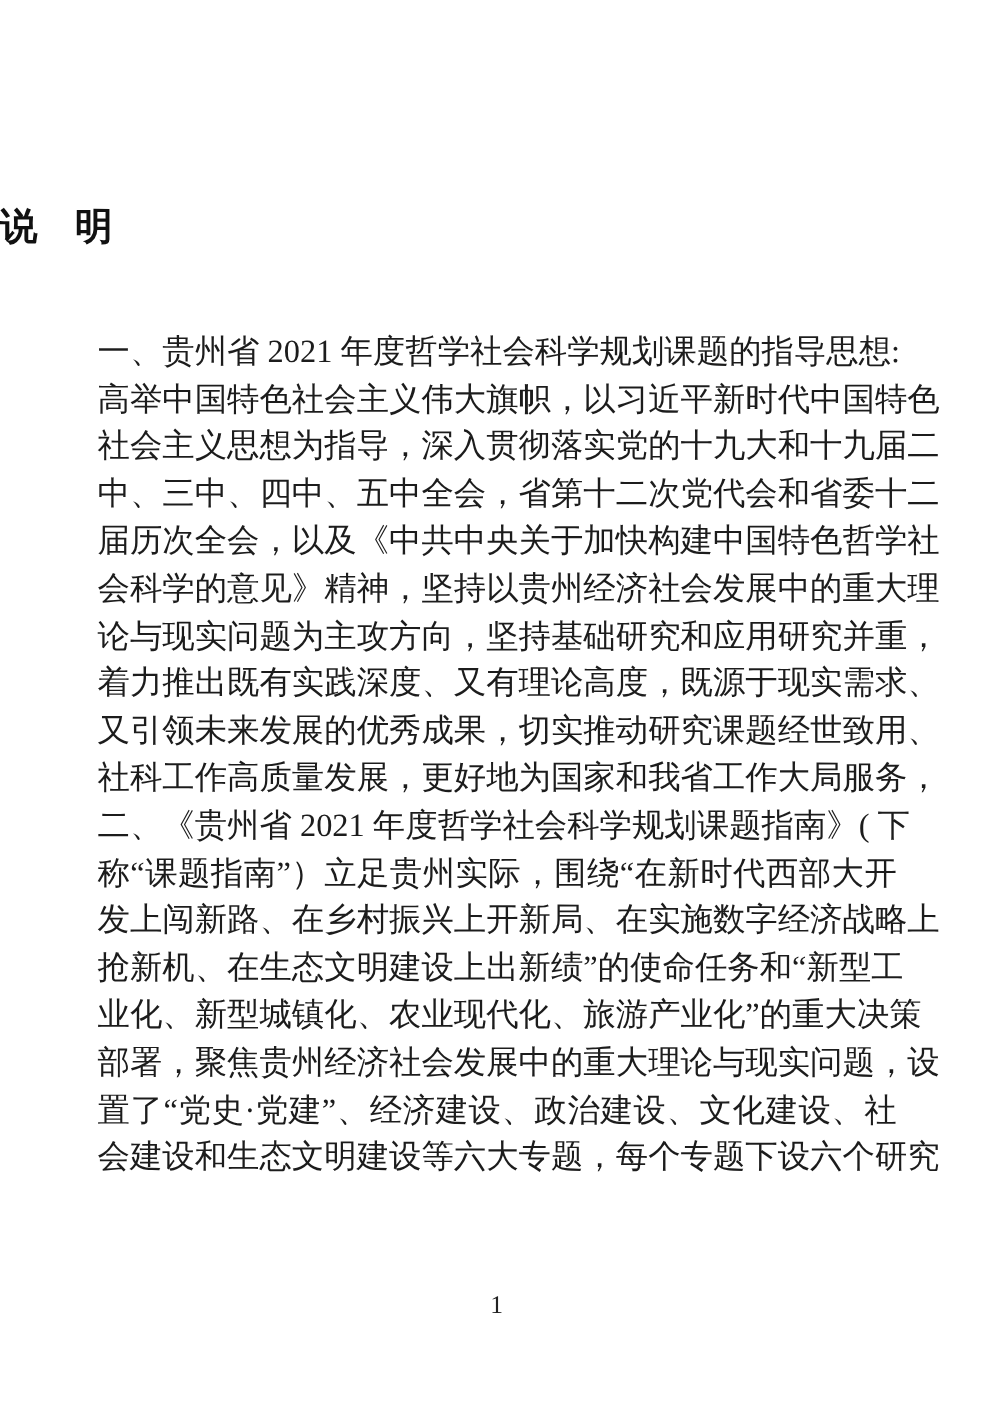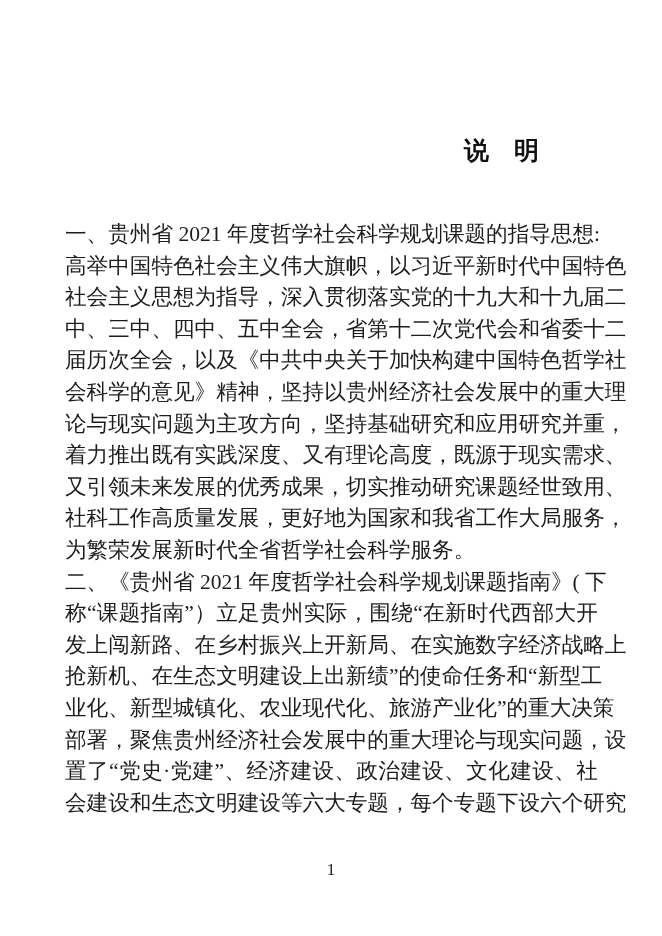--- a/index.html
+++ b/index.html
@@ -23,21 +23,21 @@
     overflow: hidden;
     box-sizing: border-box;
   }
 
   
   .doc-title {
     position: absolute;
     top: 134px;
     left: 0;
     width: 539px;
-    text-align: right;
+    text-align: left;
     font-family: "DejaVu Sans", "Liberation Sans", sans-serif;
     font-weight: bold;
     font-size: 25px;
     line-height: 34px;
     letter-spacing: 0px;
     color: #111111;
     white-space: pre;
   }
 
   
@@ -108,21 +108,20 @@
       <span class="line just"><span class="ind"></span><span style="display: flex; flex: 1 1 0%; justify-content: space-between;"><span>一</span><span>、</span><span>贵</span><span>州</span><span>省</span><span> </span><span>2</span><span>0</span><span>2</span><span>1</span><span> </span><span>年</span><span>度</span><span>哲</span><span>学</span><span>社</span><span>会</span><span>科</span><span>学</span><span>规</span><span>划</span><span>课</span><span>题</span><span>的</span><span>指</span><span>导</span><span>思</span><span>想</span><span>:</span></span></span>
       <span class="line just"><span style="display: flex; flex: 1 1 0%; justify-content: space-between;"><span>高</span><span>举</span><span>中</span><span>国</span><span>特</span><span>色</span><span>社</span><span>会</span><span>主</span><span>义</span><span>伟</span><span>大</span><span>旗</span><span>帜</span><span>，</span><span>以</span><span>习</span><span>近</span><span>平</span><span>新</span><span>时</span><span>代</span><span>中</span><span>国</span><span>特</span><span>色</span></span></span>
       <span class="line just"><span style="display: flex; flex: 1 1 0%; justify-content: space-between;"><span>社</span><span>会</span><span>主</span><span>义</span><span>思</span><span>想</span><span>为</span><span>指</span><span>导</span><span>，</span><span>深</span><span>入</span><span>贯</span><span>彻</span><span>落</span><span>实</span><span>党</span><span>的</span><span>十</span><span>九</span><span>大</span><span>和</span><span>十</span><span>九</span><span>届</span><span>二</span></span></span>
       <span class="line just"><span style="display: flex; flex: 1 1 0%; justify-content: space-between;"><span>中</span><span>、</span><span>三</span><span>中</span><span>、</span><span>四</span><span>中</span><span>、</span><span>五</span><span>中</span><span>全</span><span>会</span><span>，</span><span>省</span><span>第</span><span>十</span><span>二</span><span>次</span><span>党</span><span>代</span><span>会</span><span>和</span><span>省</span><span>委</span><span>十</span><span>二</span></span></span>
       <span class="line just"><span style="display: flex; flex: 1 1 0%; justify-content: space-between;"><span>届</span><span>历</span><span>次</span><span>全</span><span>会</span><span>，</span><span>以</span><span>及</span><span>《</span><span>中</span><span>共</span><span>中</span><span>央</span><span>关</span><span>于</span><span>加</span><span>快</span><span>构</span><span>建</span><span>中</span><span>国</span><span>特</span><span>色</span><span>哲</span><span>学</span><span>社</span></span></span>
       <span class="line just"><span style="display: flex; flex: 1 1 0%; justify-content: space-between;"><span>会</span><span>科</span><span>学</span><span>的</span><span>意</span><span>见</span><span>》</span><span>精</span><span>神</span><span>，</span><span>坚</span><span>持</span><span>以</span><span>贵</span><span>州</span><span>经</span><span>济</span><span>社</span><span>会</span><span>发</span><span>展</span><span>中</span><span>的</span><span>重</span><span>大</span><span>理</span></span></span>
       <span class="line just"><span style="display: flex; flex: 1 1 0%; justify-content: space-between;"><span>论</span><span>与</span><span>现</span><span>实</span><span>问</span><span>题</span><span>为</span><span>主</span><span>攻</span><span>方</span><span>向</span><span>，</span><span>坚</span><span>持</span><span>基</span><span>础</span><span>研</span><span>究</span><span>和</span><span>应</span><span>用</span><span>研</span><span>究</span><span>并</span><span>重</span><span>，</span></span></span>
       <span class="line just"><span style="display: flex; flex: 1 1 0%; justify-content: space-between;"><span>着</span><span>力</span><span>推</span><span>出</span><span>既</span><span>有</span><span>实</span><span>践</span><span>深</span><span>度</span><span>、</span><span>又</span><span>有</span><span>理</span><span>论</span><span>高</span><span>度</span><span>，</span><span>既</span><span>源</span><span>于</span><span>现</span><span>实</span><span>需</span><span>求</span><span>、</span></span></span>
       <span class="line just"><span style="display: flex; flex: 1 1 0%; justify-content: space-between;"><span>又</span><span>引</span><span>领</span><span>未</span><span>来</span><span>发</span><span>展</span><span>的</span><span>优</span><span>秀</span><span>成</span><span>果</span><span>，</span><span>切</span><span>实</span><span>推</span><span>动</span><span>研</span><span>究</span><span>课</span><span>题</span><span>经</span><span>世</span><span>致</span><span>用</span><span>、</span></span></span>
       <span class="line just"><span style="display: flex; flex: 1 1 0%; justify-content: space-between;"><span>社</span><span>科</span><span>工</span><span>作</span><span>高</span><span>质</span><span>量</span><span>发</span><span>展</span><span>，</span><span>更</span><span>好</span><span>地</span><span>为</span><span>国</span><span>家</span><span>和</span><span>我</span><span>省</span><span>工</span><span>作</span><span>大</span><span>局</span><span>服</span><span>务</span><span>，</span></span></span>
-      <span class="line">为繁荣发展新时代全省哲学社会科学服务。</span>
     </div>
 
     <div class="para">
       <span class="line just"><span class="ind"></span><span style="display: flex; flex: 1 1 0%; justify-content: space-between;"><span>二</span><span>、</span><span>《</span><span>贵</span><span>州</span><span>省</span><span> </span><span>2</span><span>0</span><span>2</span><span>1</span><span> </span><span>年</span><span>度</span><span>哲</span><span>学</span><span>社</span><span>会</span><span>科</span><span>学</span><span>规</span><span>划</span><span>课</span><span>题</span><span>指</span><span>南</span><span>》</span><span>(</span><span> </span><span>下</span></span></span>
       <span class="line just"><span style="display: flex; flex: 1 1 0%; justify-content: space-between;"><span>称</span><span>“</span><span>课</span><span>题</span><span>指</span><span>南</span><span>”</span><span>）</span><span>立</span><span>足</span><span>贵</span><span>州</span><span>实</span><span>际</span><span>，</span><span>围</span><span>绕</span><span>“</span><span>在</span><span>新</span><span>时</span><span>代</span><span>西</span><span>部</span><span>大</span><span>开</span></span></span>
       <span class="line just"><span style="display: flex; flex: 1 1 0%; justify-content: space-between;"><span>发</span><span>上</span><span>闯</span><span>新</span><span>路</span><span>、</span><span>在</span><span>乡</span><span>村</span><span>振</span><span>兴</span><span>上</span><span>开</span><span>新</span><span>局</span><span>、</span><span>在</span><span>实</span><span>施</span><span>数</span><span>字</span><span>经</span><span>济</span><span>战</span><span>略</span><span>上</span></span></span>
       <span class="line just"><span style="display: flex; flex: 1 1 0%; justify-content: space-between;"><span>抢</span><span>新</span><span>机</span><span>、</span><span>在</span><span>生</span><span>态</span><span>文</span><span>明</span><span>建</span><span>设</span><span>上</span><span>出</span><span>新</span><span>绩</span><span>”</span><span>的</span><span>使</span><span>命</span><span>任</span><span>务</span><span>和</span><span>“</span><span>新</span><span>型</span><span>工</span></span></span>
       <span class="line just"><span style="display: flex; flex: 1 1 0%; justify-content: space-between;"><span>业</span><span>化</span><span>、</span><span>新</span><span>型</span><span>城</span><span>镇</span><span>化</span><span>、</span><span>农</span><span>业</span><span>现</span><span>代</span><span>化</span><span>、</span><span>旅</span><span>游</span><span>产</span><span>业</span><span>化</span><span>”</span><span>的</span><span>重</span><span>大</span><span>决</span><span>策</span></span></span>
       <span class="line just"><span style="display: flex; flex: 1 1 0%; justify-content: space-between;"><span>部</span><span>署</span><span>，</span><span>聚</span><span>焦</span><span>贵</span><span>州</span><span>经</span><span>济</span><span>社</span><span>会</span><span>发</span><span>展</span><span>中</span><span>的</span><span>重</span><span>大</span><span>理</span><span>论</span><span>与</span><span>现</span><span>实</span><span>问</span><span>题</span><span>，</span><span>设</span></span></span>
       <span class="line just"><span style="display: flex; flex: 1 1 0%; justify-content: space-between;"><span>置</span><span>了</span><span>“</span><span>党</span><span>史</span><span>·</span><span>党</span><span>建</span><span>”</span><span>、</span><span>经</span><span>济</span><span>建</span><span>设</span><span>、</span><span>政</span><span>治</span><span>建</span><span>设</span><span>、</span><span>文</span><span>化</span><span>建</span><span>设</span><span>、</span><span>社</span></span></span>

